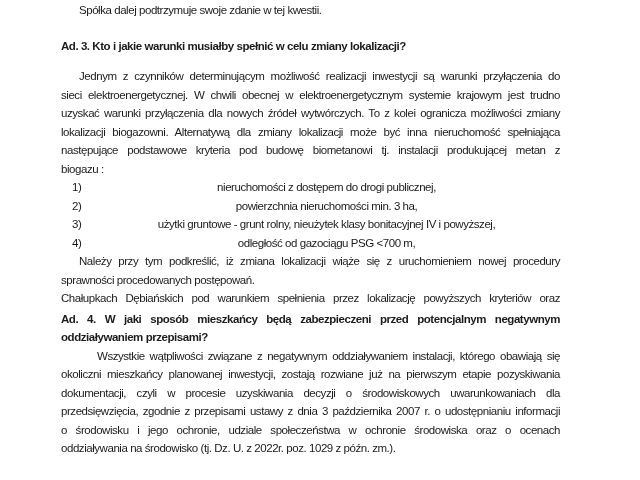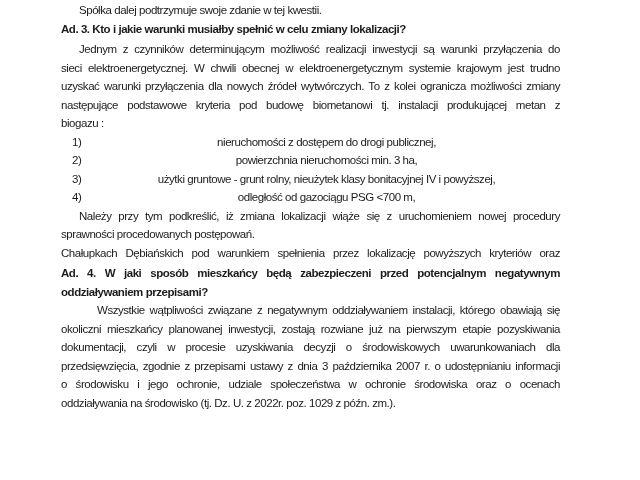--- a/index.html
+++ b/index.html
@@ -32,23 +32,23 @@
     height: 18.5px;
     overflow: visible;
   }
   .line.left {
     text-align: left;
     text-align-last: left;
   }
   .indent1 { padding-left: 18px; }
   .indent2 { padding-left: 36px; }
   .bold { font-weight: bold; }
-  .gap1 { }
+  .gap1 { margin-top: 17px; }
   .gap2 { margin-top: 2px; }
-  .para-start { margin-top: 2px; }
+  .para-start { margin-top: 12px; }
   .list-item {
     display: flex;
     padding-left: 11px;
     height: 18.5px;
     line-height: 18.5px;
   }
   .list-item .num {
     width: 21px;
     flex: 0 0 21px;
   }
@@ -64,20 +64,21 @@
   <div class="content">
 
     <div class="line left indent1">Spółka dalej podtrzymuje swoje zdanie w tej kwestii.</div>
 
     <div class="line left bold gap1">Ad. 3. Kto i jakie warunki musiałby spełnić w celu zmiany lokalizacji?</div>
 
     <div class="paragraph para-start">
       <div class="line indent1">Jednym z czynników determinującym możliwość realizacji inwestycji są warunki przyłączenia do</div>
       <div class="line">sieci elektroenergetycznej. W chwili obecnej w elektroenergetycznym systemie krajowym jest trudno</div>
       <div class="line">uzyskać warunki przyłączenia dla nowych źródeł wytwórczych. To z kolei ogranicza możliwości zmiany</div>
+      <div class="line">lokalizacji biogazowni. Alternatywą dla zmiany lokalizacji może być inna nieruchomość spełniająca</div>
       <div class="line">następujące podstawowe kryteria pod budowę biometanowi tj. instalacji produkującej metan z</div>
       <div class="line left">biogazu :</div>
     </div>
 
     <div class="numbered-list">
       <div class="list-item">
         <span class="num">1)</span>
         <span class="txt">nieruchomości z dostępem do drogi publicznej,</span>
       </div>
       <div class="list-item">

